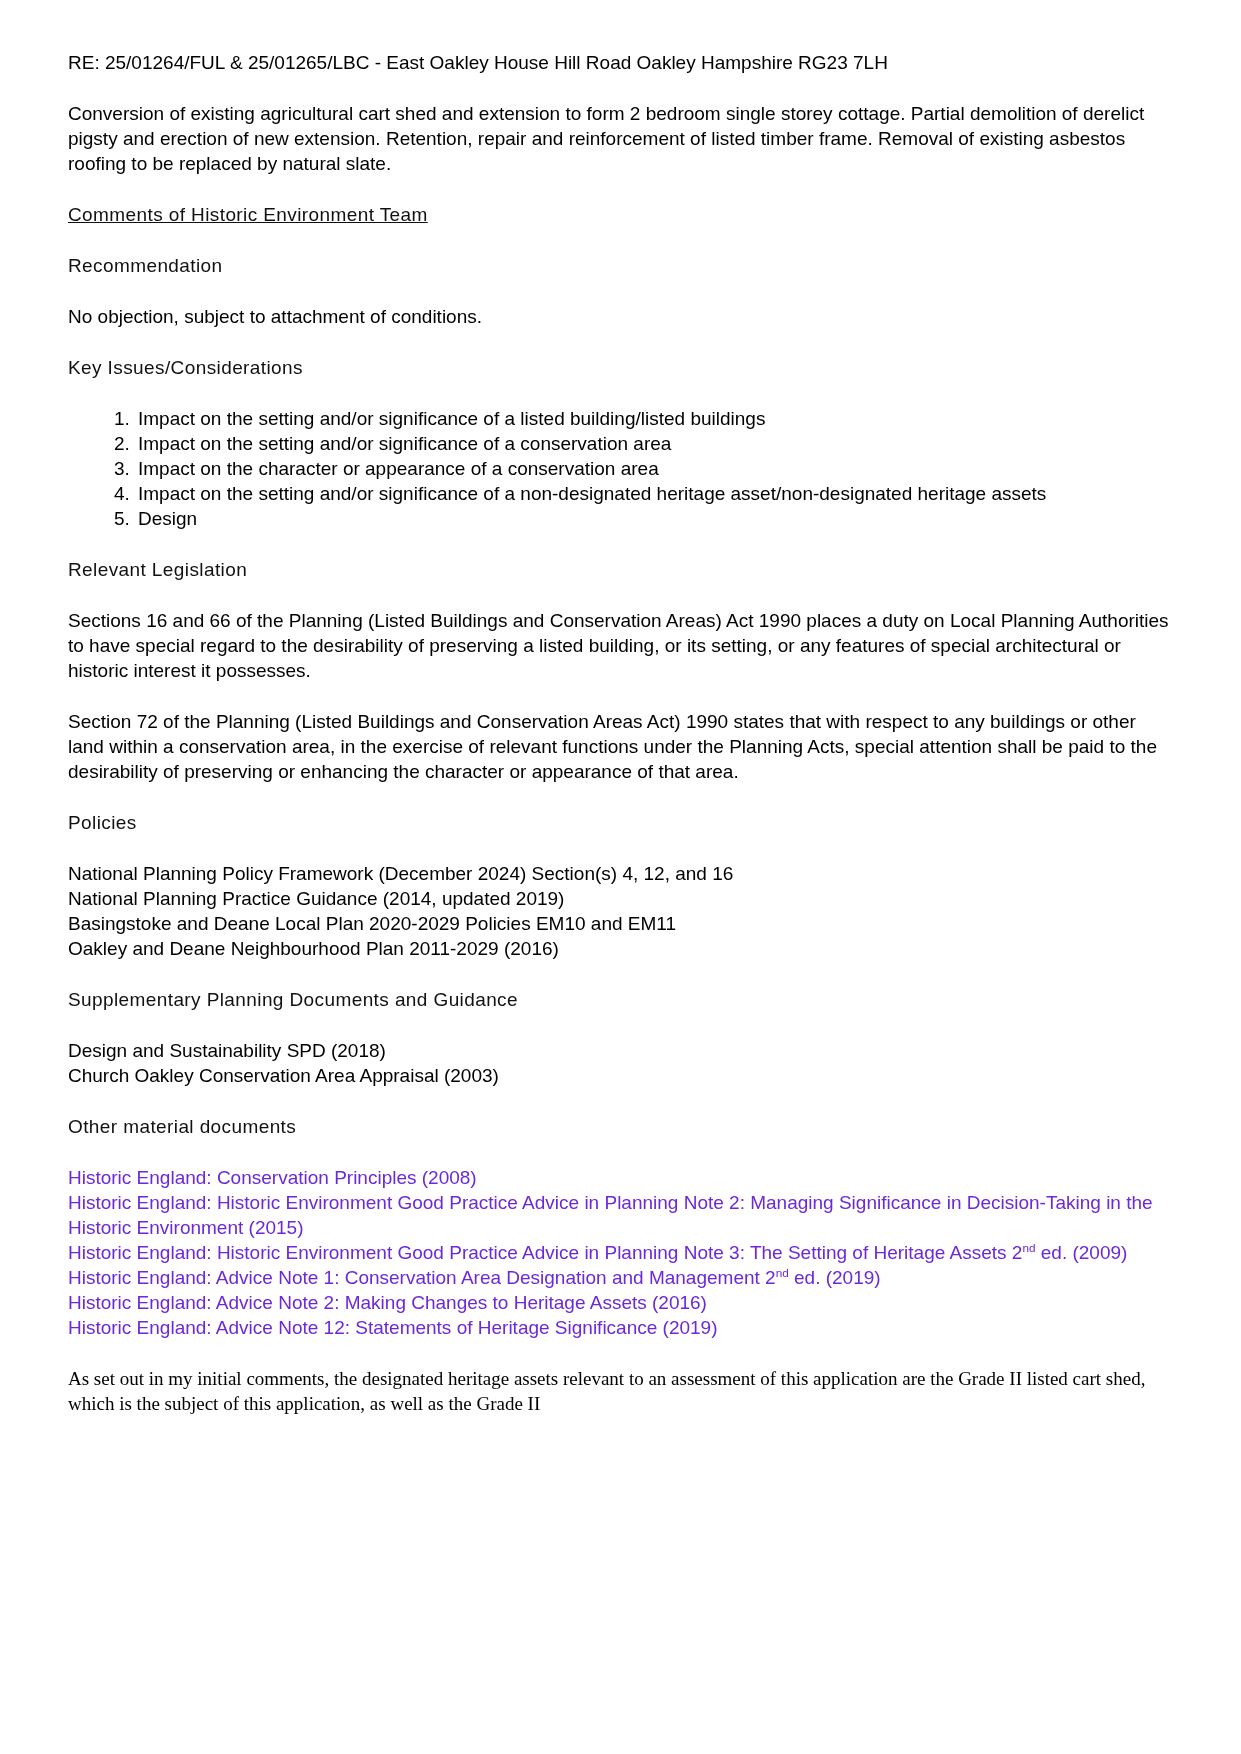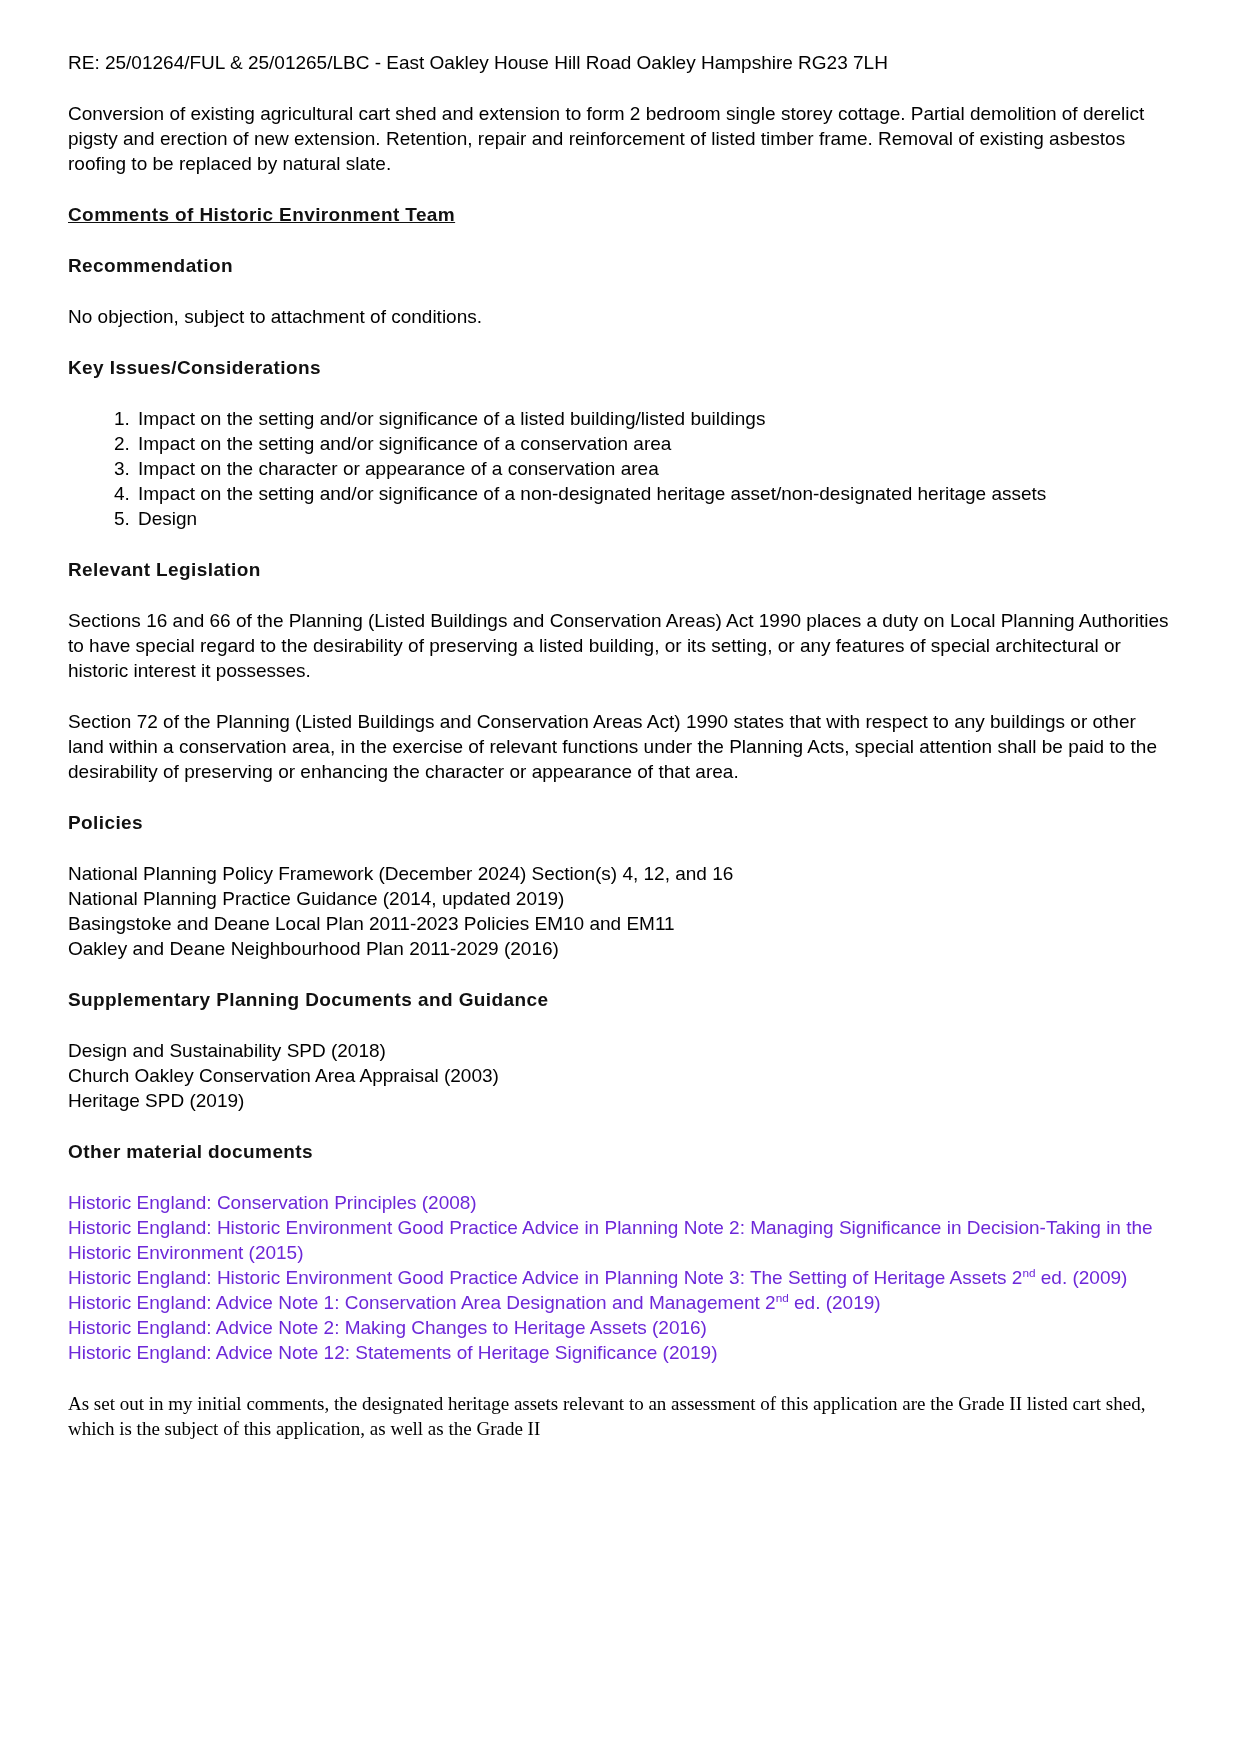--- a/index.html
+++ b/index.html
@@ -17,21 +17,21 @@
     font-family: "Liberation Sans", sans-serif;
     font-size: 19px;
     line-height: 25px;
     color: #000000;
     overflow: hidden;
   }
   .para { margin: 0 0 26px 0; }
   .heading {
     margin: 0 0 26px 0;
     font-size: 19px;
-    font-weight: 700;
+    font-weight: 400;
     letter-spacing: 0.4px;
     color: #111111;
   }
   .heading.underlined { text-decoration: underline; }
   ol.issues {
     margin: 0 0 26px 0;
     padding: 0 0 0 67px;
   }
   ol.issues li { padding-left: 3px; }
   .line-group { margin: 0 0 26px 0; }
@@ -76,30 +76,29 @@
 
   <p class="para">Sections 16 and 66 of the Planning (Listed Buildings and Conservation Areas) Act 1990 places a duty on Local Planning Authorities to have special regard to the desirability of preserving a listed building, or its setting, or any features of special architectural or historic interest it possesses.</p>
 
   <p class="para">Section 72 of the Planning (Listed Buildings and Conservation Areas Act) 1990 states that with respect to any buildings or other land within a conservation area, in the exercise of relevant functions under the Planning Acts, special attention shall be paid to the desirability of preserving or enhancing the character or appearance of that area.</p>
 
   <p class="heading">Policies</p>
 
   <div class="line-group">
     <div class="line">National Planning Policy Framework (December 2024) Section(s) 4, 12, and 16</div>
     <div class="line">National Planning Practice Guidance (2014, updated 2019)</div>
-    <div class="line">Basingstoke and Deane Local Plan 2011-2023 Policies EM10 and EM11</div>
+    <div class="line">Basingstoke and Deane Local Plan 2020-2029 Policies EM10 and EM11</div>
     <div class="line">Oakley and Deane Neighbourhood Plan 2011-2029 (2016)</div>
   </div>
 
   <p class="heading">Supplementary Planning Documents and Guidance</p>
 
   <div class="line-group">
     <div class="line">Design and Sustainability SPD (2018)</div>
     <div class="line">Church Oakley Conservation Area Appraisal (2003)</div>
-    <div class="line">Heritage SPD (2019)</div>
   </div>
 
   <p class="heading">Other material documents</p>
 
   <div class="line-group">
     <div class="line">
       <a class="doclink"><span>Historic England: Conservation Principles (2008)</span><sup></sup><span></span></a>
     </div>
     <div class="line">
       <a class="doclink"><span>Historic England: Historic Environment Good Practice Advice in Planning Note 2: Managing Significance in Decision-Taking in the Historic Environment (2015)</span><sup></sup><span></span></a>

